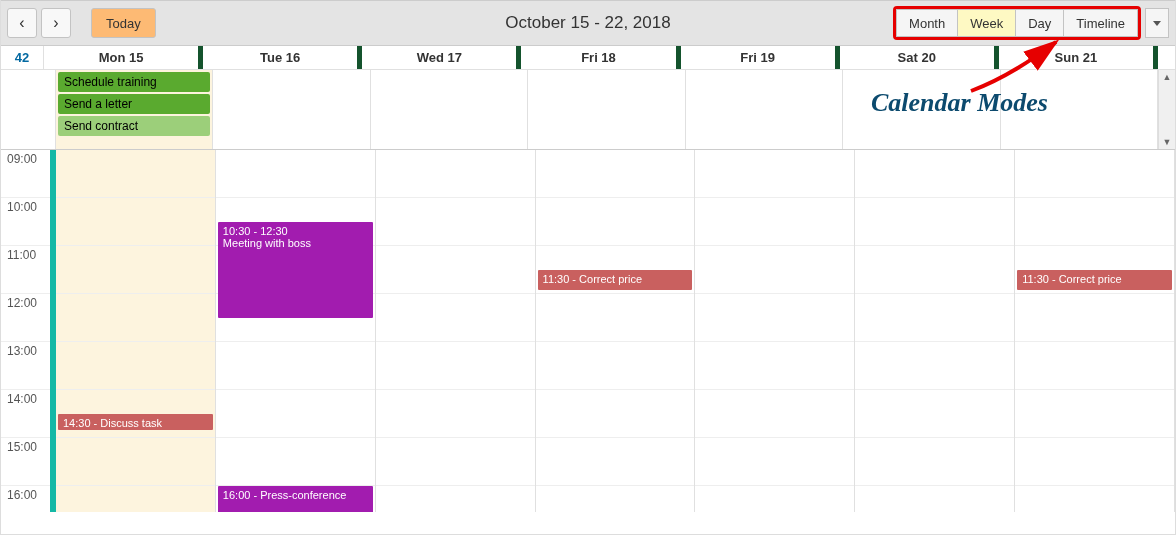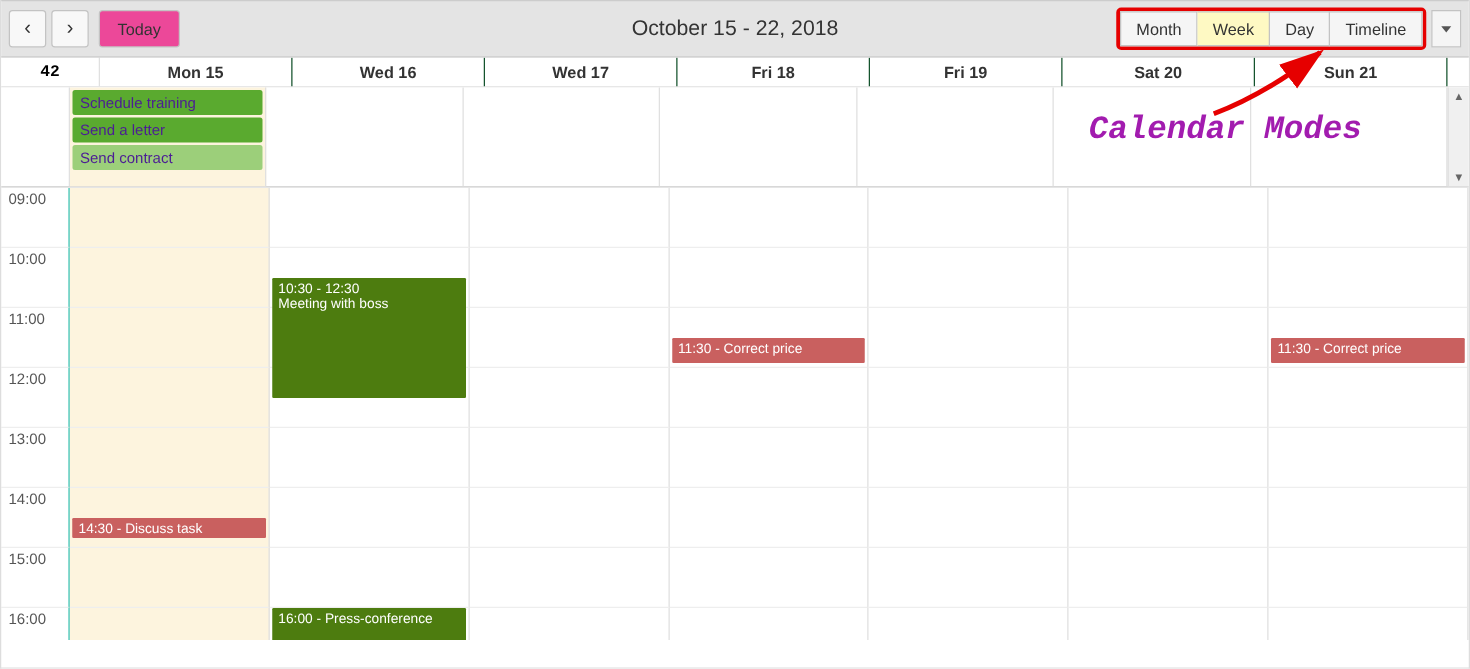--- a/index.html
+++ b/index.html
@@ -4,59 +4,59 @@
 <style>
 * { box-sizing: border-box; margin: 0; padding: 0; }
 body { font-family: -apple-system, BlinkMacSystemFont, "Segoe UI", Arial, sans-serif; font-size: 13px; color: #333; background: #fff; }
 
 .calendar-wrap { width: 1176px; height: 535px; position: relative; border: 1px solid #ddd; border-top: none; }
 
 .toolbar { height: 46px; background: #e4e4e4; border-top: 1px solid #ccc; border-bottom: 1px solid #ccc; display: flex; align-items: center; padding: 0 6px; position: relative; }
 .nav-group { display: flex; gap: 4px; align-items: center; }
 .btn { height: 30px; border: 1px solid #c3c3c3; background: #f8f8f8; border-radius: 3px; padding: 0 10px; display: flex; align-items: center; justify-content: center; cursor: pointer; font-size: 13px; color: #333; }
 .btn.arrow { width: 30px; padding: 0; font-size: 16px; }
-.btn.today { background: #ec4899; padding: 0 14px; margin-left: 4px; }
+.btn.today { background: #fdba74; padding: 0 14px; margin-left: 16px; }
 .title { position: absolute; left: 50%; transform: translateX(-50%); font-size: 17px; color: #333; }
 .mode-group { margin-left: auto; display: flex; align-items: center; border: 3px solid #e60000; border-radius: 4px; text-align: right; }
 .mode-btn { height: 28px; padding: 0 12px; border: 1px solid #c3c3c3; background: #f5f5f5; border-left: none; display: flex; align-items: center; cursor: pointer; font-size: 13px; color: #333; }
 .mode-btn:first-child { border-left: 1px solid #c3c3c3; }
 .mode-btn.active { background: #fef9c3; }
 .caret-btn { height: 30px; width: 24px; border: 1px solid #c3c3c3; background: #f5f5f5; display: flex; align-items: center; justify-content: center; cursor: pointer; margin-left: 4px; }
 .caret-down { width: 0; height: 0; border-left: 4px solid transparent; border-right: 4px solid transparent; border-top: 5px solid #555; }
 
 .day-header-row { height: 24px; display: flex; border-bottom: 1px solid #e0e0e0; background: #fff; }
-.week-num-cell { width: 79px; flex-shrink: 0; display: flex; align-items: center; justify-content: center; font-weight: 600; color: #000000; border-right: 1px solid #e0e0e0; font-family: Liberation Mono, monospace; }
-.day-head { flex: 1; display: flex; align-items: center; justify-content: center; font-weight: 600; color: #333; border-right: 1px solid #14532d; }
+.week-num-cell { width: 43px; flex-shrink: 0; display: flex; align-items: center; justify-content: center; font-weight: 600; color: #0369a1; border-right: 1px solid #e0e0e0; }
+.day-head { flex: 1; display: flex; align-items: center; justify-content: center; font-weight: 600; color: #333; border-right: 5px solid #14532d; }
 .scroll-gutter-head { width: 17px; flex-shrink: 0; }
 
 .allday-zone { display: flex; border-bottom: 1px solid #ccc; background: #fff; position: relative; min-height: 80px; }
 .allday-time-col { width: 55px; flex-shrink: 0; border-right: 1px solid #e0e0e0; }
 .allday-days { flex: 1; display: flex; position: relative; }
 .allday-col { flex: 1; border-right: 1px solid #e0e0e0; position: relative; }
 .allday-col.hilite { background: #fdf4de; }
 .allday-scroll-gutter { width: 17px; flex-shrink: 0; background: #f0f0f0; border-left: 1px solid #ddd; display:flex; flex-direction:column; justify-content:space-between; align-items:center; padding:2px 0;}
 .mini-arrow { font-size: 9px; color: #666; cursor:pointer; }
-.allday-event { position: absolute; left: 2px; right: 2px; height: 20px; background: #7bbf4d; color: #4c1d95; font-size: 12px; padding: 2px 6px; border-radius: 2px; display:flex; align-items:center; overflow:hidden; white-space:nowrap; }
+.allday-event { position: absolute; left: 2px; right: 2px; height: 20px; background: #7bbf4d; color: #000000; font-size: 12px; padding: 2px 6px; border-radius: 2px; display:flex; align-items:center; overflow:hidden; white-space:nowrap; }
 .allday-event.bright { background: #5aaa2f; }
 .allday-event.pale { background: #9ccf7a; }
 
 .timegrid-scroll { height: 362px; overflow-y: scroll; position: relative; }
 .timegrid-inner { display: flex; position: relative; }
-.time-col { width: 55px; flex-shrink: 0; border-right: 1px solid #14b8a6; }
+.time-col { width: 55px; flex-shrink: 0; border-right: 6px solid #14b8a6; }
 .hour-cell { height: 48px; border-bottom: 1px solid #eee; padding: 2px 6px; font-size: 12px; color: #555; }
 .days-area { flex: 1; display: flex; position: relative; }
 .day-col { flex: 1; border-right: 1px solid #e0e0e0; position: relative; }
 .day-col.hilite { background: #fdf4de; }
 .day-col .hour-line { height: 48px; border-bottom: 1px solid #eee; }
 .timed-event { position: absolute; left: 2px; right: 2px; color: #fff; font-size: 11px; padding: 3px 5px; border-radius: 1px; overflow:hidden; }
-.ev-blue { background: #4d7c0f; }
+.ev-blue { background: #a21caf; }
 .ev-red { background: #c9605f; }
 
 .annotation-arrow { position: absolute; pointer-events: none; }
-.annotation-text { position: absolute; font-family: Liberation Mono, monospace; font-style: italic; font-size: 26px; color: #a21caf; font-weight: 600; pointer-events:none; }
+.annotation-text { position: absolute; font-family: Liberation Serif, serif; font-style: italic; font-size: 26px; color: #0c4a6e; font-weight: 600; pointer-events:none; }
 </style>
 </head>
 <body>
 
 <div class="calendar-wrap">
 
   <div class="toolbar">
     <div class="nav-group">
       <div class="btn arrow">
           <span>‹</span>
@@ -74,21 +74,21 @@
       <div class="mode-btn">Timeline</div>
     </div>
     <div class="caret-btn">
         <div class="caret-down"></div>
       </div>
   </div>
 
   <div class="day-header-row">
     <div class="week-num-cell">42</div>
     <div class="day-head">Mon 15</div>
-    <div class="day-head">Wed 16</div>
+    <div class="day-head">Tue 16</div>
     <div class="day-head">Wed 17</div>
     <div class="day-head">Fri 18</div>
     <div class="day-head">Fri 19</div>
     <div class="day-head">Sat 20</div>
     <div class="day-head">Sun 21</div>
     <div class="scroll-gutter-head"></div>
   </div>
 
   <div class="allday-zone">
     <div class="allday-time-col"></div>

